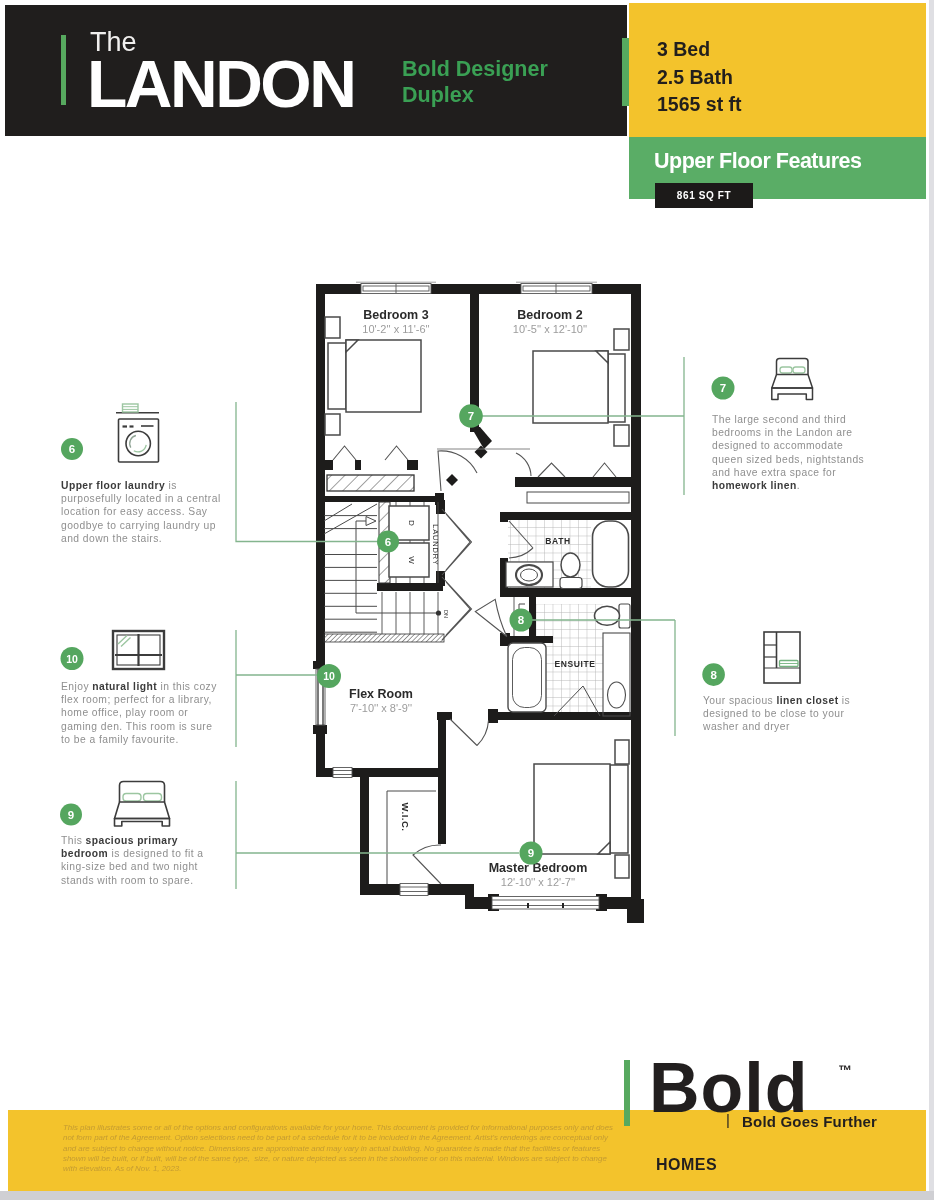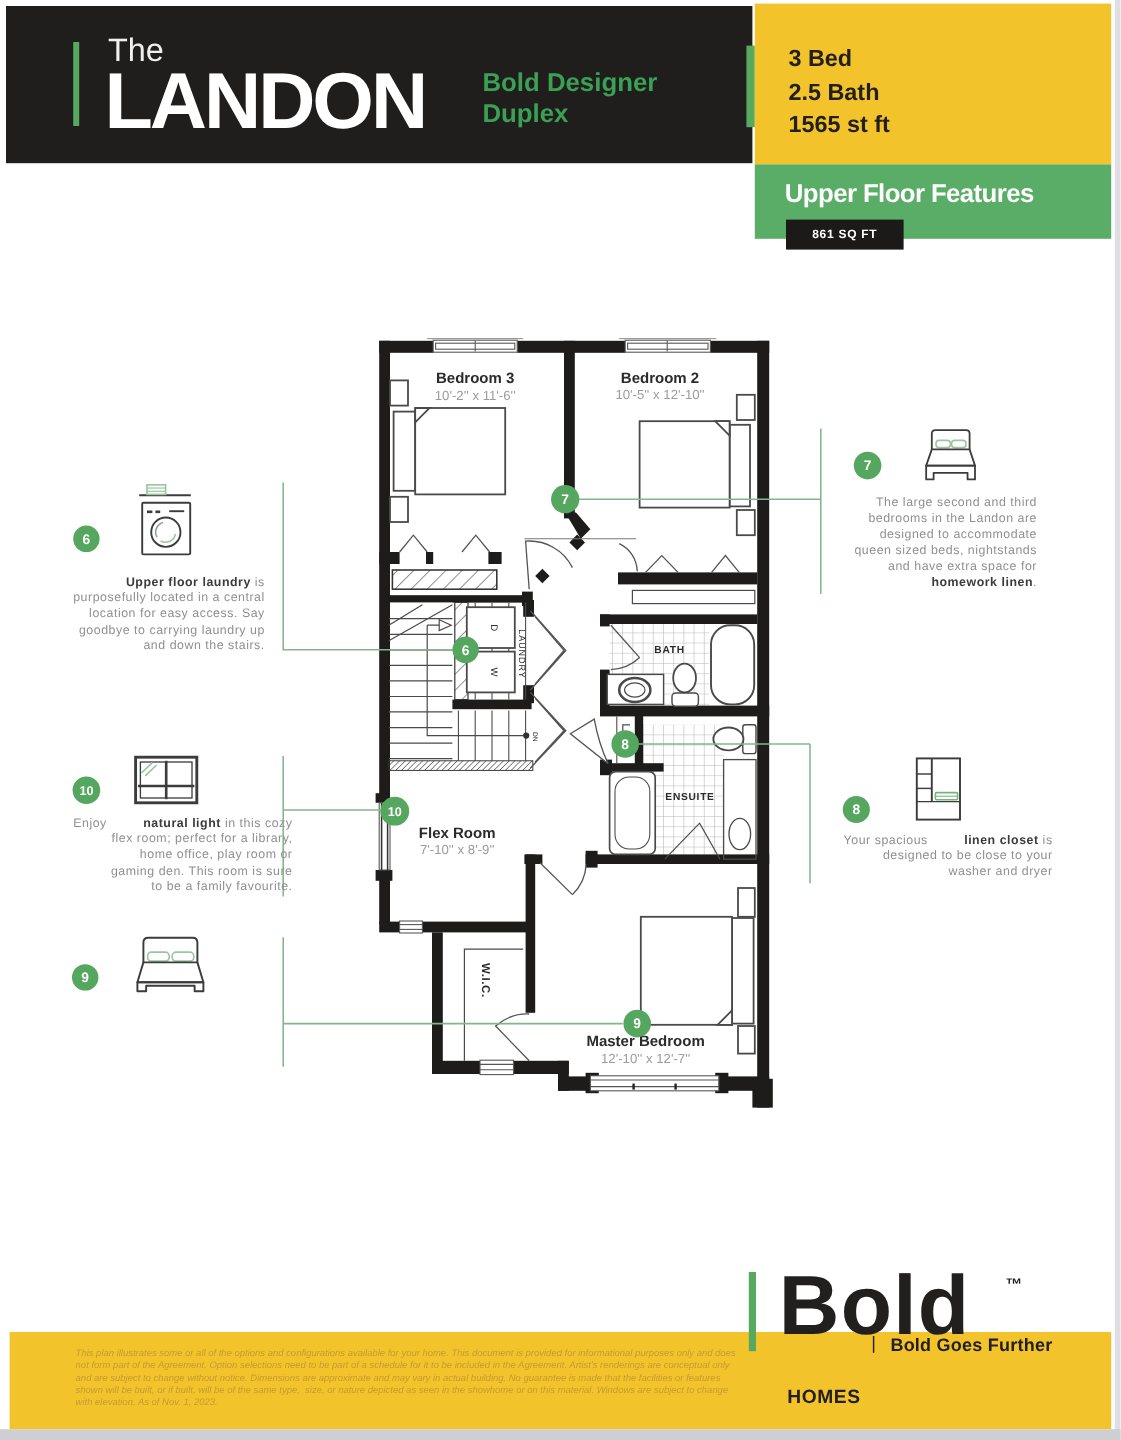--- a/index.html
+++ b/index.html
@@ -5,22 +5,22 @@
   html,body{margin:0;padding:0;background:#fff;}
   .page{position:relative;width:934px;height:1200px;overflow:hidden;background:#fff;
         font-family:"Liberation Sans", sans-serif;}
   .abs{position:absolute;}
   .hdr{position:absolute;left:5px;top:5px;width:622px;height:131px;background:#201e1d;}
   .gbar{position:absolute;background:#57a95f;}
   .ybox{position:absolute;left:629px;top:3px;width:297px;height:134px;background:#f3c32c;}
   .gband{position:absolute;left:629px;top:137px;width:297px;height:62px;background:#5aad66;}
   .badge{position:absolute;left:655px;top:183px;width:98px;height:25px;background:#1c1a19;
          color:#fff;font-size:10px;font-weight:bold;text-align:center;line-height:26px;letter-spacing:0.6px;}
-  .bodytxt{position:absolute;font-size:10.3px;line-height:13.2px;color:#8f8f8f;letter-spacing:0.45px;text-align:right;}
-  .bodytxt b{color:#3b3b3b;margin-left:27px;}
+  .bodytxt{position:absolute;font-size:10.3px;line-height:13.2px;color:#8f8f8f;letter-spacing:0.45px;}
+  .bodytxt b{color:#3b3b3b;}
   .footer{position:absolute;left:8px;top:1110px;width:918px;height:81px;background:#f3c32c;}
   .disc{position:absolute;left:63px;top:1123px;width:562px;font-size:7.6px;line-height:10.3px;
         color:#c49b31;font-style:italic;font-size:7.9px;}
   .edgeR{position:absolute;right:0;top:0;width:5px;height:1200px;background:#dfdfe3;}
   .edgeB{position:absolute;left:0;bottom:0;width:934px;height:9px;background:#cfcfd3;}
 </style>
 </head>
 <body>
 <div class="page">
 
@@ -287,20 +287,21 @@
     <line x1="764" y1="645" x2="776.5" y2="645" stroke-width="1.2"></line>
     <line x1="764" y1="657" x2="776.5" y2="657" stroke-width="1.2"></line>
     <line x1="764" y1="668" x2="800" y2="668" stroke-width="1.2"></line>
     <rect x="779.5" y="660.5" width="18.5" height="6" rx="1" stroke="#74b380" stroke-width="1.3"></rect>
     <line x1="779.5" y1="663.5" x2="798" y2="663.5" stroke="#74b380" stroke-width="0.9"></line>
   </g>
   </svg>
 
   <div class="bodytxt" style="left:61px;top:479px;"><b>Upper floor laundry</b> is<br>purposefully located in a central<br>location for easy access. Say<br>goodbye to carrying laundry up<br>and down the stairs.</div>
   <div class="bodytxt" style="left:61px;top:680px;">Enjoy <b>natural light</b> in this cozy<br>flex room; perfect for a library,<br>home office, play room or<br>gaming den. This room is sure<br>to be a family favourite.</div>
+  <div class="bodytxt" style="left:61px;top:834px;">This <b>spacious primary</b><br><b>bedroom</b> is designed to fit a<br>king-size bed and two night<br>stands with room to spare.</div>
   <div class="bodytxt" style="left:712px;top:413px;">The large second and third<br>bedrooms in the Landon are<br>designed to accommodate<br>queen sized beds, nightstands<br>and have extra space for<br><b>homework linen</b>.</div>
   <div class="bodytxt" style="left:703px;top:694px;">Your spacious <b>linen closet</b> is<br>designed to be close to your<br>washer and dryer</div>
 
   <div class="footer"></div>
   <div class="disc">This plan illustrates some or all of the options and configurations available for your home. This document is provided for informational purposes only and does<br>not form part of the Agreement. Option selections need to be part of a schedule for it to be included in the Agreement. Artist's renderings are conceptual only<br>and are subject to change without notice. Dimensions are approximate and may vary in actual building. No guarantee is made that the facilities or features<br>shown will be built, or if built, will be of the same type,&nbsp; size, or nature depicted as seen in the showhome or on this material. Windows are subject to change<br>with elevation. As of Nov. 1, 2023.</div>
   <div class="gbar" style="left:624px;top:1060px;width:6px;height:66px;background:#57a95f;"></div>
   <div class="abs" style="left:649px;top:1053px;color:#221f1f;font-size:70px;font-weight:bold;letter-spacing:1px;line-height:70px;">Bold</div>
   <div class="abs" style="left:838px;top:1062px;color:#221f1f;font-size:14px;font-weight:bold;">™</div>
   <div class="abs" style="left:656px;top:1112px;color:#221f1f;font-size:16px;font-weight:bold;letter-spacing:0.5px;margin-top:44px;">HOMES</div>
   <div class="abs" style="left:726px;top:1111px;color:#221f1f;font-size:15px;">|</div>

